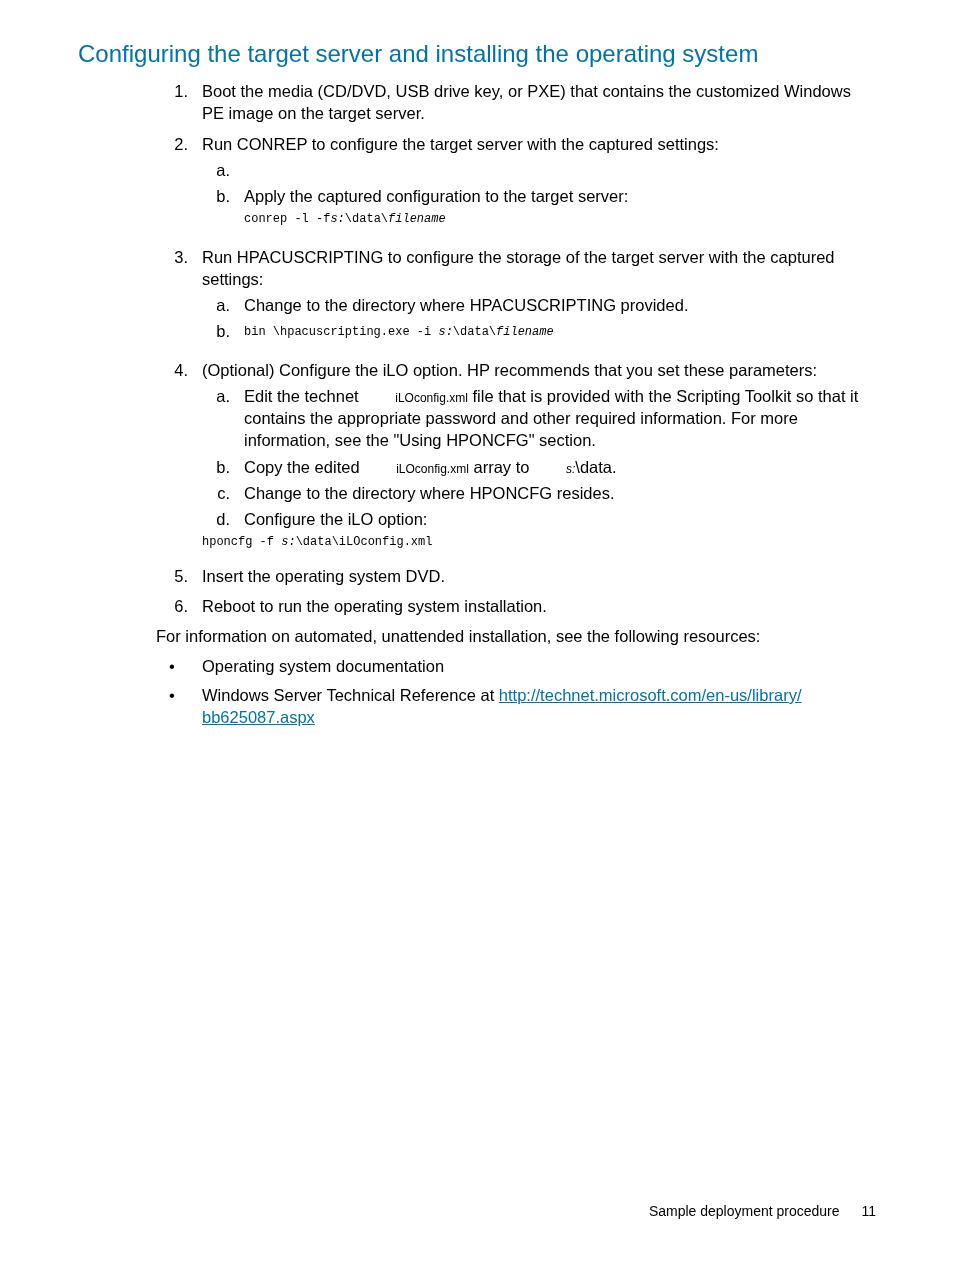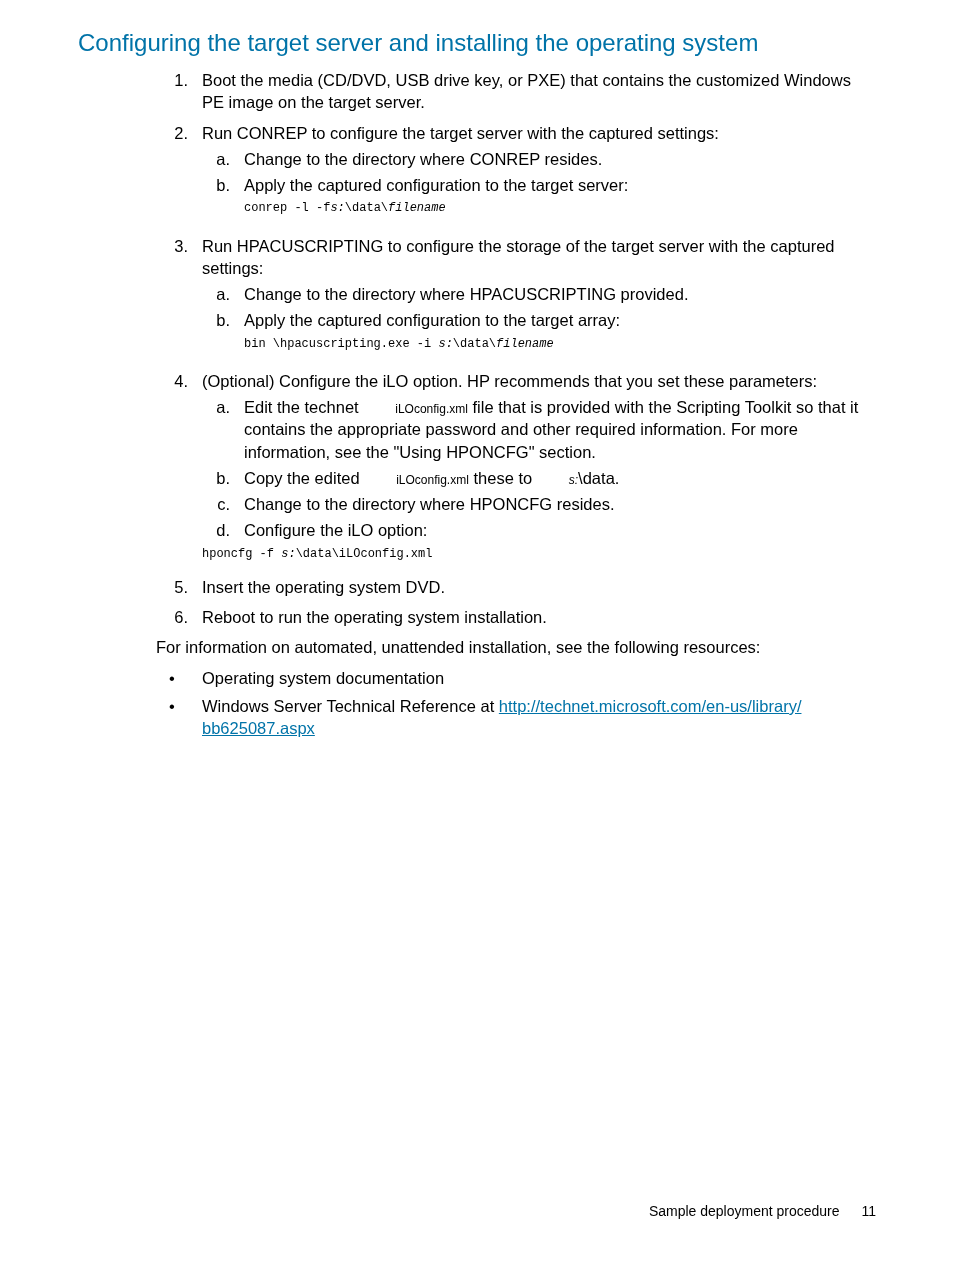--- a/index.html
+++ b/index.html
@@ -8,21 +8,21 @@
     padding: 0;
     font-family: Arial, Helvetica, sans-serif;
     background: #ffffff;
     color: #000;
     width: 954px;
     height: 1271px;
     position: relative;
     box-sizing: border-box;
   }
   .page {
-    padding: 29px 78px 0 78px;
+    padding: 40px 78px 0 78px;
     box-sizing: border-box;
   }
   h2.section-title {
     font-size: 24px;
     font-weight: 400;
     color: #0073a8;
     margin: 0 0 12px 0;
     font-family: Arial, Helvetica, sans-serif;
   }
   .content {
@@ -135,21 +135,20 @@
         <span class="licontent">Boot the media (CD/DVD, USB drive key, or PXE) that contains the customized Windows PE image on the target server.</span>
       </li>
 
       <li>
         <span class="marker">2.</span>
         <span class="licontent">
           <span>Run CONREP to configure the target server with the captured settings:</span>
           <ol class="alpha-list">
             <li>
               <span class="marker">a.</span>
-              <span class="licontent">Change to the directory where CONREP resides.</span>
             </li>
             <li>
               <span class="marker">b.</span>
               <span class="licontent">
                 <span>Apply the captured configuration to the target server:</span>
                 <div class="code"><span>conrep -l -f</span><span class="codevar">s:</span><span>\data\</span><span class="codevar">filename</span></div>
               </span>
             </li>
           </ol>
         </span>
@@ -160,40 +159,39 @@
         <span class="licontent">
           <span>Run HPACUSCRIPTING to configure the storage of the target server with the captured settings:</span>
           <ol class="alpha-list">
             <li>
               <span class="marker">a.</span>
               <span class="licontent">Change to the directory where HPACUSCRIPTING provided.</span>
             </li>
             <li>
               <span class="marker">b.</span>
               <span class="licontent">
-                <span>Apply the captured configuration to the target array:</span>
                 <div class="code"><span>bin \hpacuscripting.exe -i </span><span class="codevar">s:</span><span>\data\</span><span class="codevar">filename</span></div>
               </span>
             </li>
           </ol>
         </span>
       </li>
 
       <li>
         <span class="marker">4.</span>
         <span class="licontent">
           <span>(Optional) Configure the iLO option. HP recommends that you set these parameters:</span>
           <ol class="alpha-list">
             <li>
               <span class="marker">a.</span>
               <span class="licontent"><span>Edit the technet </span><span class="inline-code">iLOconfig.xml</span><span> file that is provided with the Scripting Toolkit so that it contains the appropriate password and other required information. For more information, see the "Using HPONCFG" section.</span></span>
             </li>
             <li>
               <span class="marker">b.</span>
-              <span class="licontent"><span>Copy the edited </span><span class="inline-code">iLOconfig.xml</span><span> these to </span><span class="inline-code"><span class="codevar">s:</span></span><span>\data.</span></span>
+              <span class="licontent"><span>Copy the edited </span><span class="inline-code">iLOconfig.xml</span><span> array to </span><span class="inline-code"><span class="codevar">s:</span></span><span>\data.</span></span>
             </li>
             <li>
               <span class="marker">c.</span>
               <span class="licontent">Change to the directory where HPONCFG resides.</span>
             </li>
             <li>
               <span class="marker">d.</span>
               <span class="licontent">Configure the iLO option:</span>
             </li>
           </ol>

